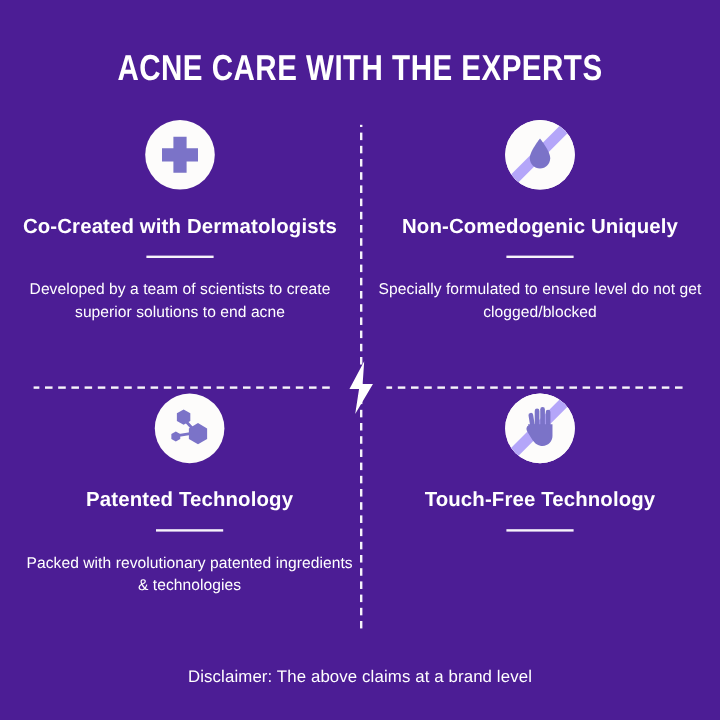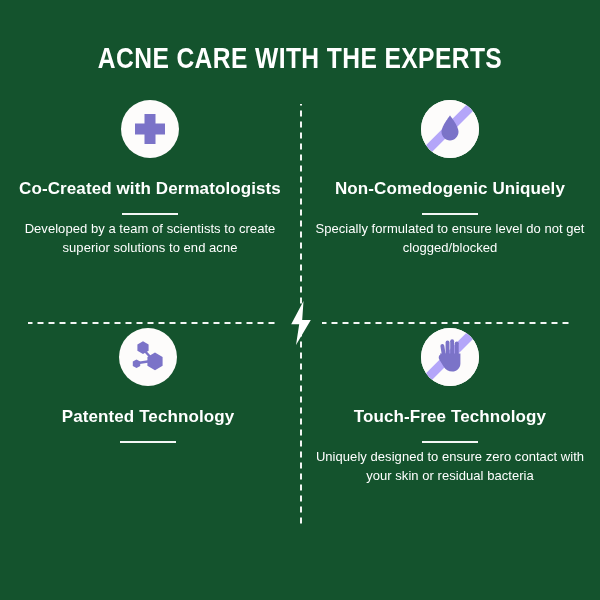--- a/index.html
+++ b/index.html
@@ -12,21 +12,21 @@
     overflow: hidden;
     background: #b4a6f9;
     font-family: "Liberation Sans", sans-serif;
     -webkit-font-smoothing: antialiased;
   }
 
   #infographic {
     position: relative;
     width: 600px;
     height: 600px;
-    background: #14532d;
+    background: #4c1d95;
     box-sizing: border-box;
   }
 
   
   .title {
     position: absolute;
     top: 40px;
     left: 0;
     width: 600px;
     text-align: center;
@@ -85,21 +85,21 @@
     height: 430px;
   }
   .quad {
     position: absolute;
     width: 290px;
     box-sizing: border-box;
     text-align: center;
   }
   .quad.q1 { left: 5px;   top: 0px; }
   .quad.q2 { left: 305px; top: 0px; }
-  .quad.q3 { left: 3px;   top: 228px; }
+  .quad.q3 { left: 13px;   top: 228px; }
   .quad.q4 { left: 305px; top: 228px; }
 
   .icon-circle {
     width: 58px;
     height: 58px;
     border-radius: 50%;
     background: #fdfcfb;
     margin: 0 auto 0 auto;
     position: relative;
     display: block;
@@ -127,21 +127,21 @@
     background: #ffffff;
     margin: 13px auto 0 auto;
     opacity: 0.95;
   }
 
   .feature-desc {
     color: #ffffff;
     font-size: 13px;
     font-weight: normal;
     line-height: 19px;
-    margin-top: 4px;
+    margin-top: 16px;
     padding: 0 8px;
     letter-spacing: 0.05px;
   }
 
   
   .quad.q3 .feature-title,
   .quad.q4 .feature-title { margin-top: 20px; }
 
   
   .disclaimer {
@@ -214,20 +214,21 @@
             <line x1="24" y1="21" x2="34" y2="32"></line>
             <line x1="19" y1="35" x2="32" y2="33"></line>
           </g>
           <polygon points="24,13.2 29.6,16.4 29.6,22.8 24,26 18.4,22.8 18.4,16.4" fill="#7b73c8"></polygon>
           <polygon points="36,24.6 43.6,29 43.6,37.8 36,42.2 28.4,37.8 28.4,29" fill="#7b73c8"></polygon>
           <polygon points="17.5,31.5 21.2,33.6 21.2,37.9 17.5,40 13.8,37.9 13.8,33.6" fill="#7b73c8"></polygon>
         </svg>
       </div>
       <div class="feature-title">Patented Technology</div>
       <div class="rule"></div>
+      <div class="feature-desc">Packed with revolutionary patented ingredients &amp; technologies</div>
     </div>
 
     <div class="quad q4">
       <div class="icon-circle">
         <svg viewBox="0 0 58 58" xmlns="http://www.w3.org/2000/svg" aria-hidden="true">
           <defs>
             <clipPath id="circ4">
                 <circle cx="29" cy="29" r="29"></circle>
               </clipPath>
           </defs>
@@ -239,19 +240,19 @@
               <rect x="29.2" y="11.2" width="3.9" height="18.3" rx="1.95"></rect>
               <rect x="33.8" y="13.4" width="3.9" height="16" rx="1.95"></rect>
               <rect x="20.2" y="16.0" width="3.9" height="14" rx="1.95" transform="rotate(-9 22.1 23)"></rect>
               <path d="M19.4 26.4 C17.4 27.6 17.2 30.0 18.6 32.0 L22.6 38.4 C24.6 41.6 27.6 43.6 31.2 43.6 C35.8 43.6 39.4 40.0 39.4 35.4 L39.4 25.6 L18.9 25.6 Z"></path>
             </g>
           </g>
         </svg>
       </div>
       <div class="feature-title">Touch-Free Technology</div>
       <div class="rule"></div>
-      <div class="feature-desc">Uniquely designed to ensure zero contact with your skin or residual bacteria</div>
     </div>
 
   </div>
 
+  <div class="disclaimer">Disclaimer: The above claims at a brand level</div>
 
 </div>
 
 </body></html>

